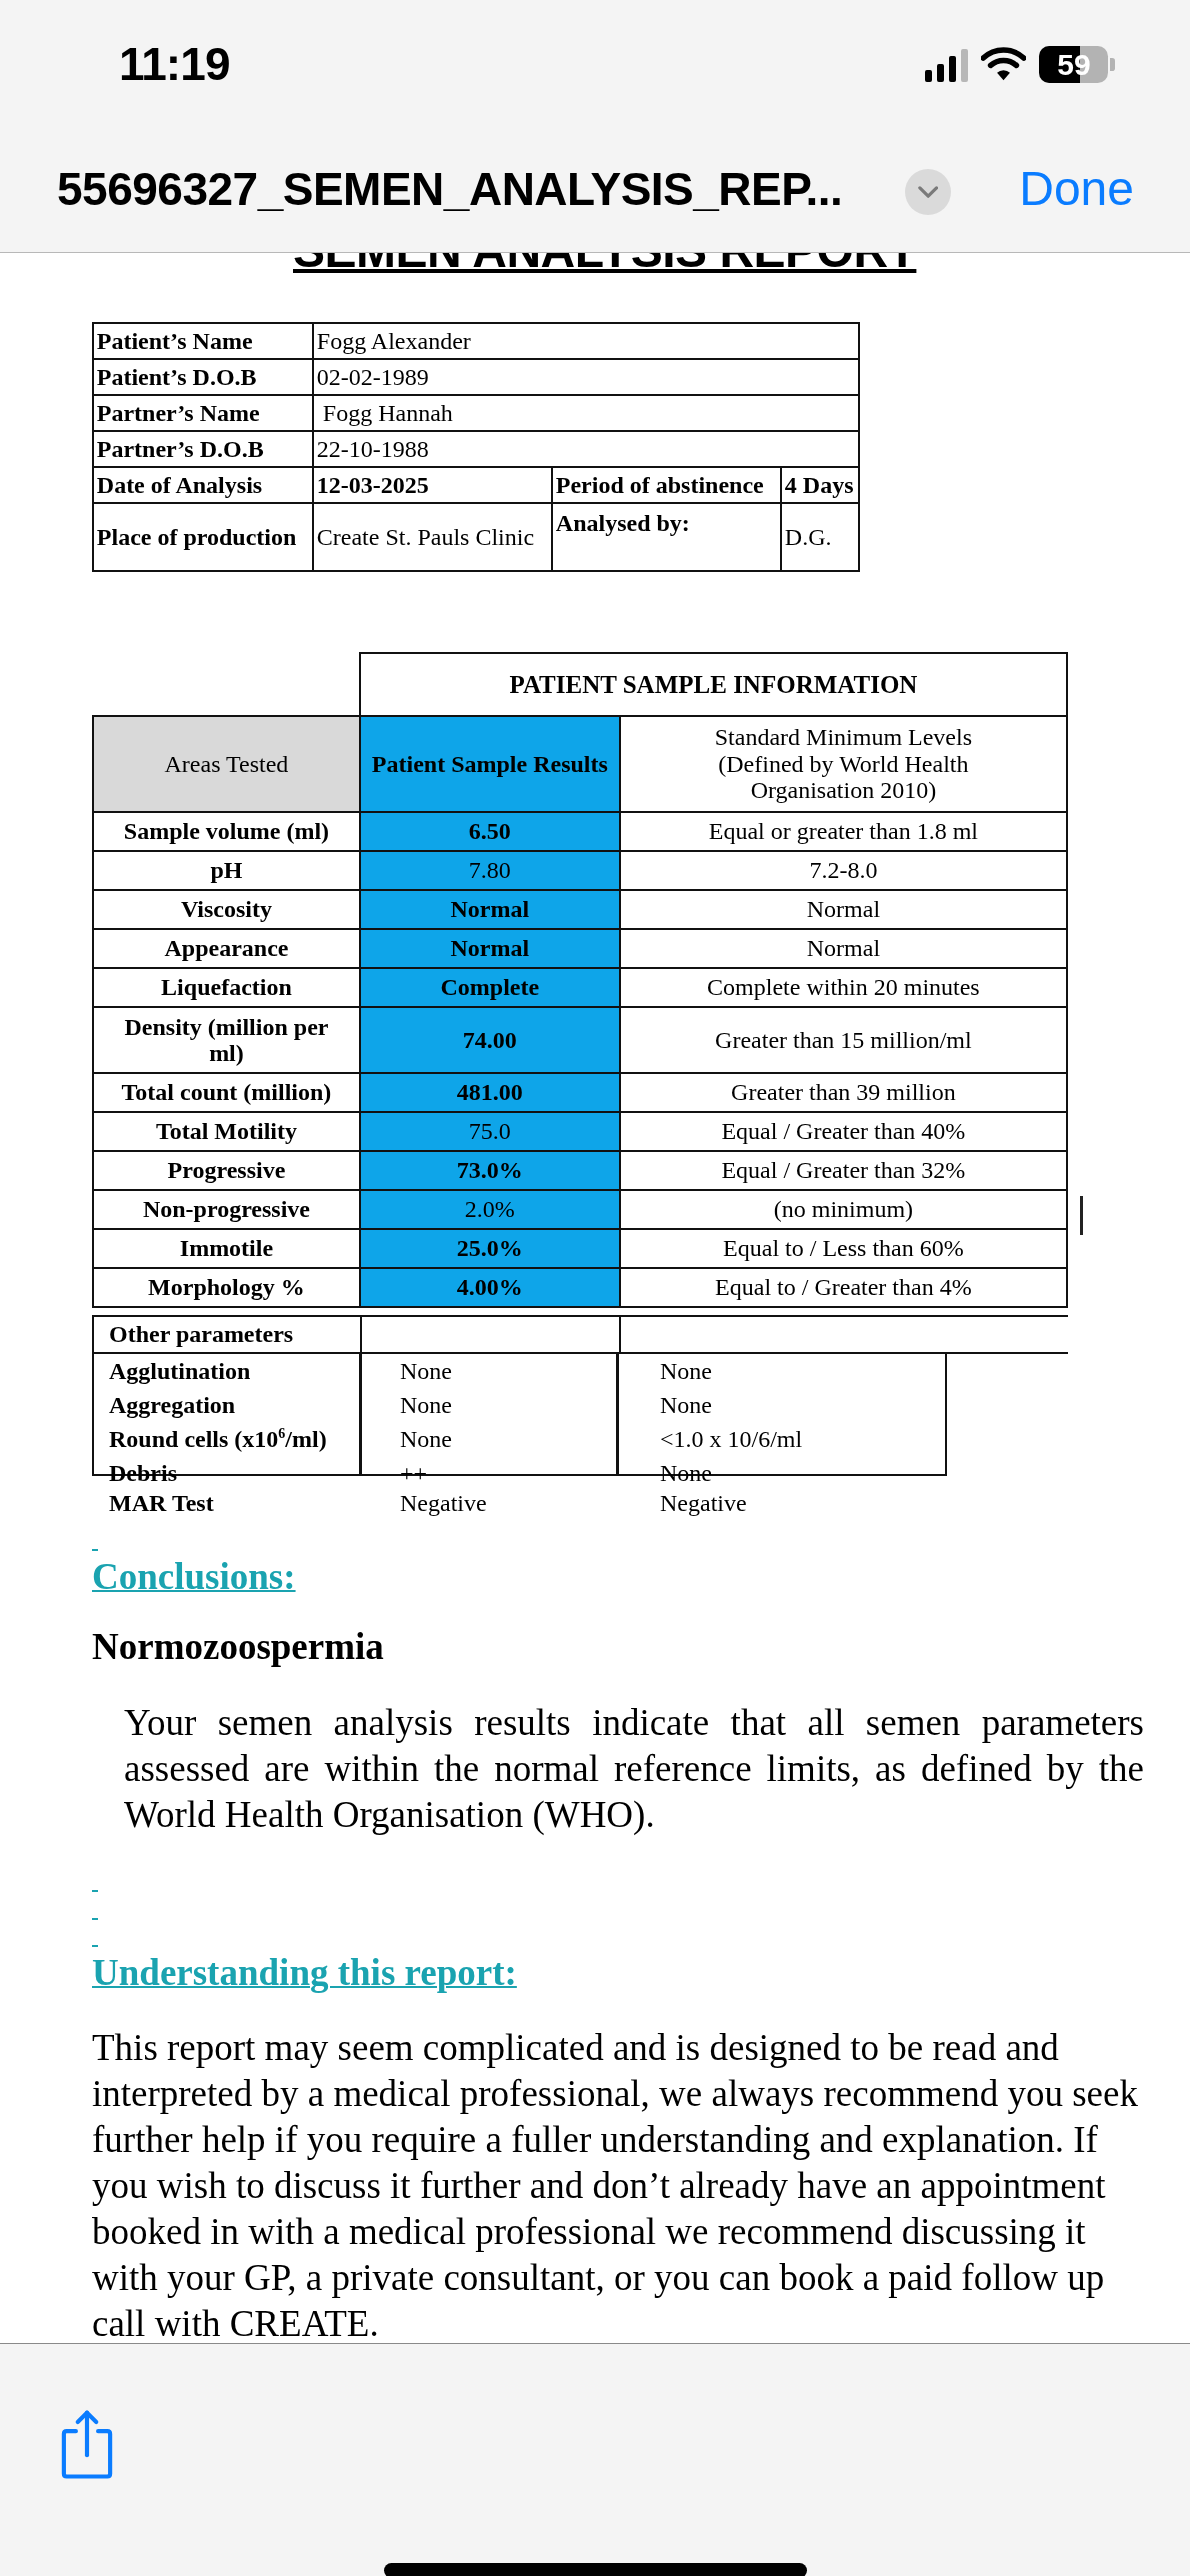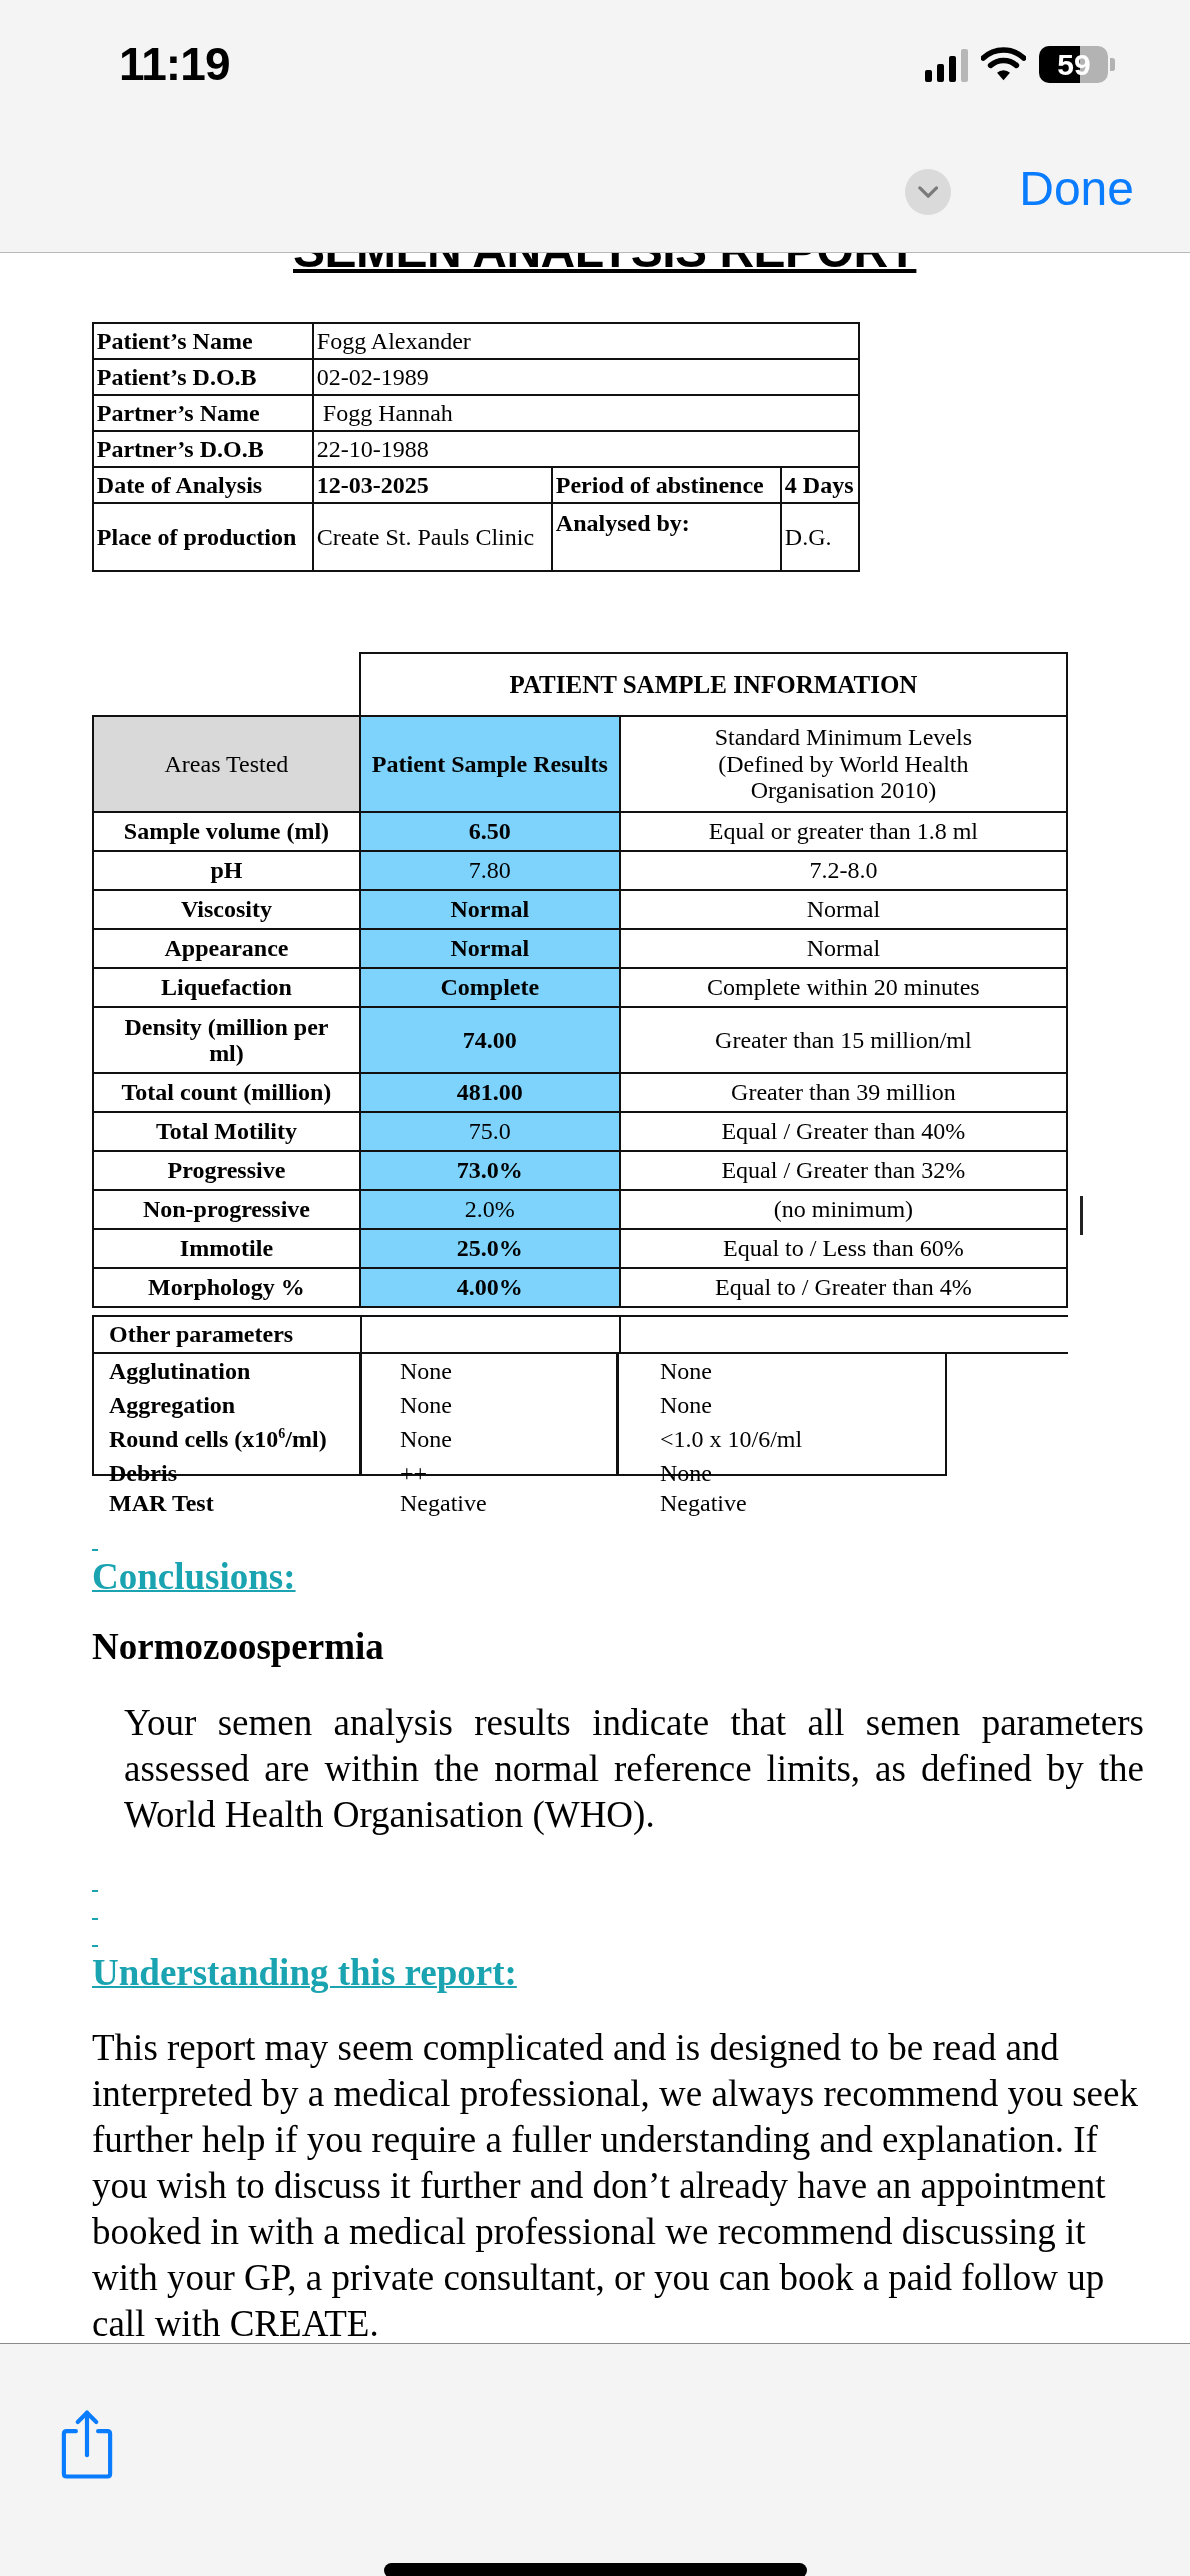--- a/index.html
+++ b/index.html
@@ -36,21 +36,21 @@
   .info-table { left: 92px; top: 322px; width: 768px; }
   .info-table td { height: 36px; padding: 0 2.8px; vertical-align: middle; white-space: nowrap; }
   .info-table td.lbl { font-weight: 700; width: 220px; }
   .info-table tr.tall td { height: 68px; }
   .info-table td.top { vertical-align: top; padding-top: 5.6px; }
   .info-table td.b { font-weight: 700; }
 
   .results-table { left: 92px; top: 652px; width: 976px; }
   .results-table td { text-align: center; vertical-align: middle; height: 39px; padding: 0 3.7px; }
   .results-table td.area { font-weight: 700; width: 268px; }
-  .results-table td.res { background: #7dd3fc; width: 260px; }
+  .results-table td.res { background: #0ea5e9; width: 260px; }
   .results-table td.res.b { font-weight: 700; }
   .results-table td.std { width: 449px; }
   .results-table tr.sec td { height: 63px; font-weight: 700; font-size: 25px; }
   .results-table td.blank { border: none; }
   .results-table tr.hdr td { height: 96px; font-weight: 400; }
   .results-table td.areas-hdr { background: #d9d9d9; }
   .results-table tr.dbl td { height: 66px; }
 
   .other-table { left: 92px; top: 1315px; width: 976px; }
   .other-table td { height: 37px; font-size: 24px; vertical-align: middle; padding: 0 13px; }
@@ -258,20 +258,21 @@
       <path d="M10 20 A21 21 0 0 1 38 20" fill="none" stroke="#000" stroke-width="6" stroke-linecap="round"></path>
       <path d="M17 28 L24 36 L31 28 A10 10 0 0 0 17 28 Z" fill="#000"></path>
     </svg>
     <div class="battery">
       <div class="fill"></div>
       <span class="txt">59</span>
     </div>
     <div class="battery-cap"></div>
   </div>
 
+  <div class="doc-title">55696327_SEMEN_ANALYSIS_REP...</div>
   <div class="title-menu">
     <svg width="20.4" height="13" viewBox="0 0 22 14">
       <path d="M2 2 L11 11 L20 2" fill="none" stroke="#7a7a7a" stroke-width="3.5" stroke-linecap="round" stroke-linejoin="round"></path>
     </svg>
   </div>
   <button class="done-btn">Done</button>
 </div>
 
 <div class="bottom-bar">
   <div class="share-btn">

